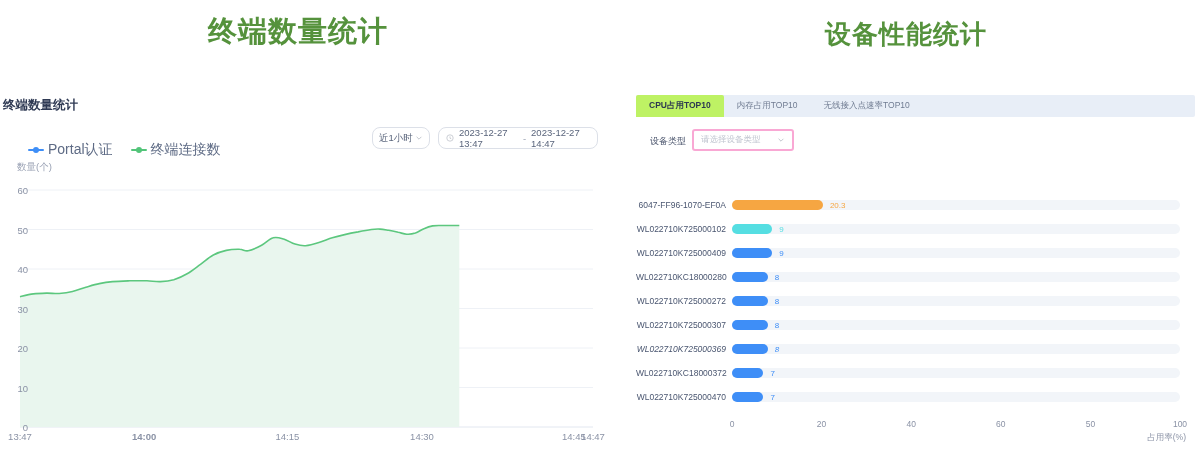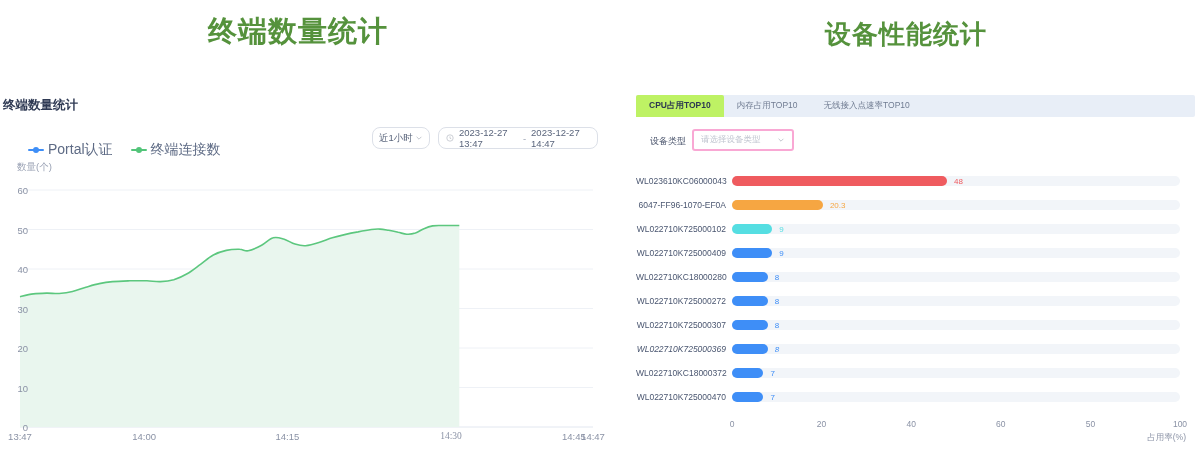--- a/index.html
+++ b/index.html
@@ -113,26 +113,20 @@
 
     <div class="devtype-label">设备类型</div>
     <div class="devtype-select">
       <span class="ph">请选择设备类型</span>
       <svg class="chev" viewBox="0 0 10 10">
         <path d="M2 3.5 L5 6.5 L8 3.5" fill="none" stroke="#C0C4CC" stroke-width="1.2"></path>
       </svg>
     </div>
 
     <div id="bar-chart">
-        <div class="bar-row" style="top: 11.5px;">
-          <div class="bar-label">WL023610KC06000043</div>
-          <div class="bar-track" style="background:#F2F5F9"></div>
-          <div class="bar-fill" style="width:215.0px;background:#EF5B5F"></div>
-          <div class="bar-value" style="left:318.0px;color:#EF5B5F">48</div>
-        </div>
         <div class="bar-row" style="top: 35.6px;">
           <div class="bar-label">6047-FF96-1070-EF0A</div>
           <div class="bar-track" style="background:#F2F5F9"></div>
           <div class="bar-fill" style="width:90.9px;background:#F6A642"></div>
           <div class="bar-value" style="left:193.9px;color:#F6A642">20.3</div>
         </div>
         <div class="bar-row" style="top: 59.7px;">
           <div class="bar-label">WL022710K725000102</div>
           <div class="bar-track" style="background:#F2F5F9"></div>
           <div class="bar-fill" style="width:40.3px;background:#55DEE2"></div>
@@ -190,18 +184,18 @@
       <div class="bxtick" style="left: 544px;">100</div>
     </div>
 <div class="ytick" style="left: 2px; top: 422px;">0</div>
     <div class="ytick" style="left: 2px; top: 382.5px;">10</div>
     <div class="ytick" style="left: 2px; top: 343px;">20</div>
     <div class="ytick" style="left: 2px; top: 303.5px;">30</div>
     <div class="ytick" style="left: 2px; top: 264px;">40</div>
     <div class="ytick" style="left: 2px; top: 224.5px;">50</div>
     <div class="ytick" style="left: 2px; top: 185px;">60</div>
     <div class="xtick" style="left: 20px;">13:47</div>
-    <div class="xtick" style="left: 144.15px;">14:00</div>
+    <div class="xtick" style="left: 144.15px; font-weight: bold;">14:00</div>
     <div class="xtick" style="left: 287.4px;">14:15</div>
-    <div class="xtick" style="left: 451px; font-family: Liberation Serif, serif;">14:30</div>
+    <div class="xtick" style="left: 422px;">14:30</div>
     <div class="xtick" style="left: 573.9px;">14:45</div>
     <div class="xtick" style="left: 593px;">14:47</div>
   </div>
 
 </body></html>

